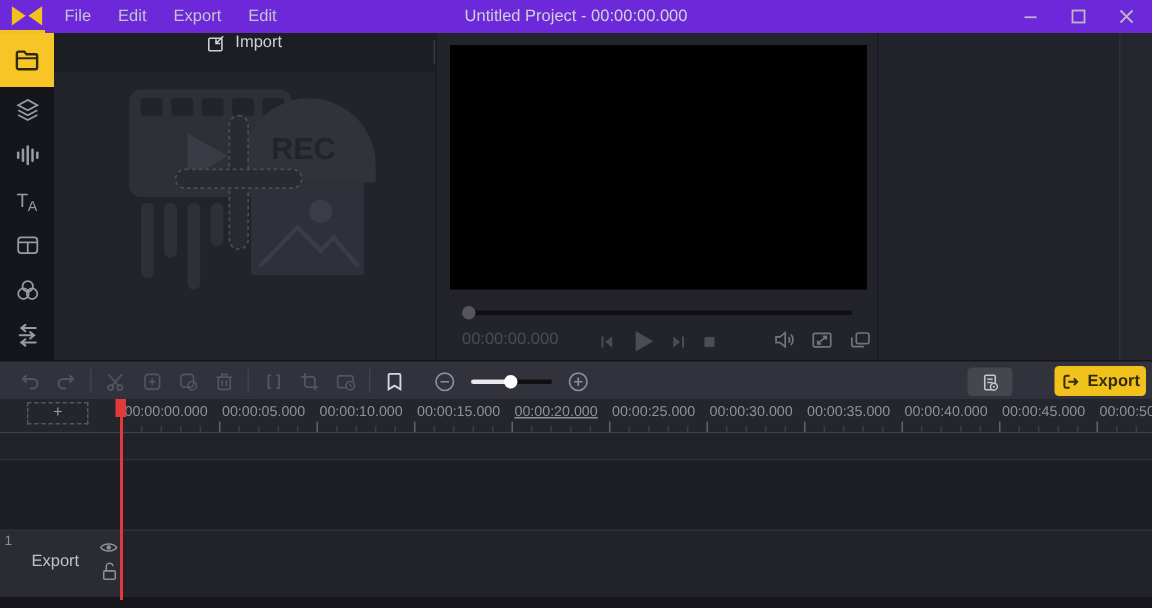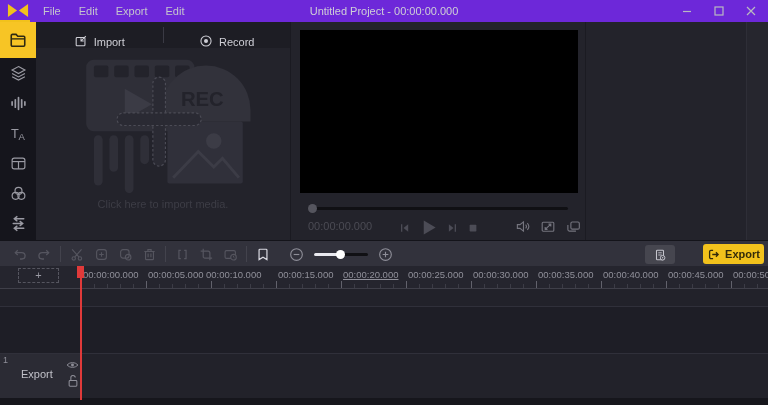--- a/index.html
+++ b/index.html
@@ -22,21 +22,21 @@
 
   
   .sidebar{left:0;top:22px;width:36px;height:218px;background:#15151c;}
   .side-item{position:relative;width:36px;height:30px;display:flex;align-items:center;
              justify-content:center;color:#9a9aa3;}
   .side-item.selected{height:36px;background:#f7c525;color:#2e2a12;}
 
   
   .media-panel{left:36px;top:22px;width:254px;height:218px;background:#23232b;}
   .media-tabs{left:36px;top:22px;width:254px;height:26px;background:#1d1d24;display:flex;}
-  .media-tab{flex:1;display:flex;align-items:flex-end;justify-content:center;gap:6px;
+  .media-tab{flex:1;display:flex;align-items:flex-start;justify-content:center;gap:6px;
              font-size:11px;color:#cfcfd6;}
   .tab-divider{width:1px;height:16px;background:#3a3a44;align-self:center;}
   .media-caption{left:36px;top:198px;width:254px;text-align:center;font-size:11px;color:#3d3d46;}
 
   
   .preview-panel{left:290px;top:22px;width:295px;height:218px;background:#23232b;
                  border-left:1px solid #1a1a21;}
   .video{left:300px;top:30px;width:278px;height:163px;background:#000;}
   .seek-track{left:308px;top:207px;width:260px;height:3px;background:#101014;border-radius:2px;}
   .seek-handle{left:308px;top:204px;width:9px;height:9px;border-radius:50%;background:#55555e;}
@@ -184,27 +184,20 @@
   <div class="abs media-panel"></div>
   <div class="abs media-tabs">
     <div class="media-tab">
       <svg width="14" height="14" viewBox="0 0 16 16">
         <rect x="2.5" y="4" width="10" height="9.5" rx="1" fill="none" stroke="currentColor" stroke-width="1.2"></rect>
         <path d="M13.5 2.5 L8 8 M8 4.8 V8 H11.2" fill="none" stroke="currentColor" stroke-width="1.2"></path>
       </svg>
       <span>Import</span>
     </div>
     <div class="tab-divider"></div>
-    <div class="media-tab">
-      <svg width="14" height="14" viewBox="0 0 16 16">
-        <circle cx="8" cy="8" r="5.8" fill="none" stroke="currentColor" stroke-width="1.2"></circle>
-        <circle cx="8" cy="8" r="2.3" fill="currentColor"></circle>
-      </svg>
-      <span>Record</span>
-    </div>
   </div>
 
   <svg class="abs" style="left:66px;top:52px;" width="195" height="145" viewBox="0 0 200 150">
 
     <rect x="20" y="8" width="112" height="74" rx="8" fill="#2f2f38"></rect>
     <rect x="28" y="14" width="15" height="12" rx="2" fill="#23232b"></rect>
     <rect x="49" y="14" width="15" height="12" rx="2" fill="#23232b"></rect>
     <rect x="70" y="14" width="15" height="12" rx="2" fill="#23232b"></rect>
     <rect x="91" y="14" width="15" height="12" rx="2" fill="#23232b"></rect>
     <rect x="112" y="14" width="15" height="12" rx="2" fill="#23232b"></rect>
@@ -219,21 +212,20 @@
 
     <rect x="28" y="86" width="9" height="52" rx="4.5" fill="#2f2f38"></rect>
     <rect x="44" y="86" width="9" height="38" rx="4.5" fill="#2f2f38"></rect>
     <rect x="60" y="86" width="9" height="60" rx="4.5" fill="#2f2f38"></rect>
     <rect x="76" y="86" width="9" height="30" rx="4.5" fill="#2f2f38"></rect>
 
     <rect x="89" y="26" width="13" height="92" rx="6.5" fill="#2a2a33" stroke="#4c4c56" stroke-width="1.2" stroke-dasharray="2.5 2.2"></rect>
     <rect x="52" y="63" width="87" height="13" rx="6.5" fill="#2a2a33" stroke="#4c4c56" stroke-width="1.2" stroke-dasharray="2.5 2.2"></rect>
     <rect x="90.5" y="64.5" width="10" height="10" fill="#2a2a33" stroke="none"></rect>
   </svg>
-  <div class="abs media-caption">Click here to import media.</div>
 
   <div class="abs preview-panel"></div>
   <div class="abs video"></div>
   <div class="abs seek-track"></div>
   <div class="abs seek-handle"></div>
   <div class="abs preview-time">00:00:00.000</div>
   <div class="abs transport">
     <svg width="13" height="14" viewBox="0 0 16 16">
       <line x1="4.5" y1="3.5" x2="4.5" y2="12.5" stroke="currentColor" stroke-width="1.6"></line>
       <polygon points="12.5,3.5 6.8,8 12.5,12.5" fill="currentColor"></polygon>
@@ -361,21 +353,21 @@
       <path d="M7.5 3 H4.8 a1.6 1.6 0 0 0 -1.6 1.6 v6.8 a1.6 1.6 0 0 0 1.6 1.6 H7.5" fill="none" stroke="currentColor" stroke-width="1.6"></path>
       <path d="M6.5 8 H13.5 M11 5.3 L13.7 8 L11 10.7" fill="none" stroke="currentColor" stroke-width="1.6"></path>
     </svg>
     <span>Export</span>
   </div>
 
   <div class="abs timeline"></div>
   <div class="abs ruler" id="ruler">
       <span class="rlabel" style="left: 83px;">00:00:00.000</span>
       <span class="rlabel" style="left: 148px;">00:00:05.000</span>
-      <span class="rlabel" style="left: 206px;">00:00:10.000</span>
+      <span class="rlabel" style="left: 213px;">00:00:10.000</span>
       <span class="rlabel" style="left: 278px;">00:00:15.000</span>
       <span class="rlabel" style="left: 343px; text-decoration: underline;">00:00:20.000</span>
       <span class="rlabel" style="left: 408px;">00:00:25.000</span>
       <span class="rlabel" style="left: 473px;">00:00:30.000</span>
       <span class="rlabel" style="left: 538px;">00:00:35.000</span>
       <span class="rlabel" style="left: 603px;">00:00:40.000</span>
       <span class="rlabel" style="left: 668px;">00:00:45.000</span>
       <span class="rlabel" style="left: 733px;">00:00:50</span>
       <i class="tick major" style="left: 81px;"></i>
       <i class="tick minor" style="left: 94px;"></i>

